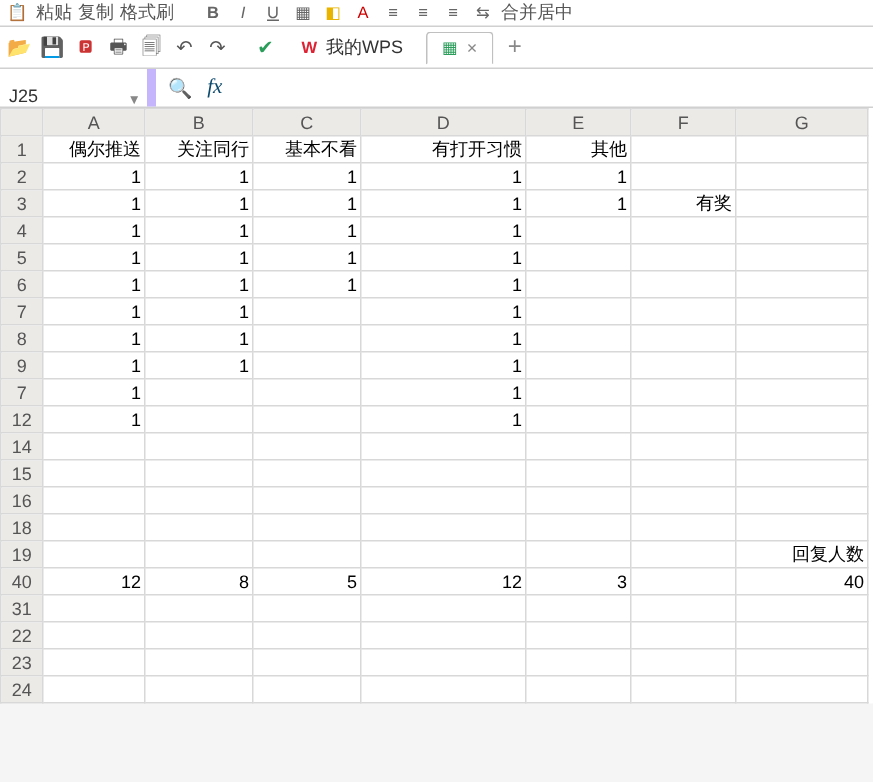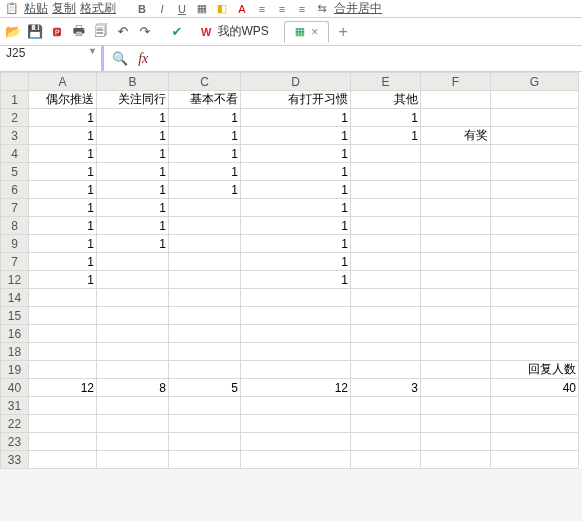--- a/index.html
+++ b/index.html
@@ -1,40 +1,40 @@
 <!DOCTYPE html>
 <html><head>
 <meta charset="utf-8">
 <style>
 * { margin: 0; padding: 0; box-sizing: border-box; font-family: "Microsoft YaHei", "SimSun", sans-serif; }
 body { background: #f5f5f5; width: 582px; height: 521px; overflow: hidden; font-size: 12px; }
 
 
 .toolbar-top { height: 18px; background: #fff; border-bottom: 1px solid #d0d0d0; display: flex; align-items: center; gap: 4px; padding: 0 4px; overflow: hidden; color: #555; }
 .tb-icon { width: 16px; height: 16px; display: inline-flex; align-items: center; justify-content: center; font-size: 11px; color: #666; }
-.toolbar-top .lbl { font-size: 12px; color: #555; white-space: nowrap; text-decoration: underline; }
+.toolbar-top .lbl { font-size: 12px; color: #555; white-space: nowrap; }
 
 
 .toolbar-tabs { height: 28px; background: #fff; border-bottom: 1px solid #d0d0d0; display: flex; align-items: center; padding: 0 4px; gap: 4px; }
 .tab { height: 22px; padding: 0 10px; display: flex; align-items: center; gap: 6px; border-top-left-radius: 3px; border-top-right-radius: 3px; font-size: 12px; color: #333; cursor: pointer; }
 .tab.active { border: 1px solid #c0c0c0; border-bottom: 1px solid #fff; background: #fff; }
 .tab.inactive { border: 1px solid transparent; }
 .tab .wps-icon { color: #d23; font-weight: bold; font-size: 11px; }
 .tab .xls-icon { color: #2a9d5a; font-size: 11px; }
 .tab-close { color: #888; font-size: 12px; }
 .tab-add { width: 20px; height: 20px; display: flex; align-items: center; justify-content: center; color: #888; font-size: 16px; cursor: pointer; }
 .qa-icon { width: 18px; height: 18px; display: inline-flex; align-items: center; justify-content: center; font-size: 13px; }
 
 
 .formula-row { height: 26px; background: #fff; border-bottom: 1px solid #d0d0d0; display: flex; align-items: stretch; }
-.name-box { width: 104px; border-right: 3px solid #c4b5fd; display: flex; align-items: flex-start; padding: 0 6px; position: relative; color: #333; }
+.name-box { width: 104px; border-right: 6px solid #c4b5fd; display: flex; align-items: flex-end; padding: 0 6px; position: relative; color: #333; }
 .name-box .dd { position: absolute; right: 4px; color: #888; font-size: 9px; }
 .fx-area { display: flex; align-items: center; padding: 0 8px; gap: 10px; }
 .fx-area .mag { color: #888; font-size: 13px; }
-.fx-area .fx { font-style: italic; font-family: "Times New Roman", serif; color: #7f1d1d; font-size: 14px; }
+.fx-area .fx { font-style: italic; font-family: "Times New Roman", serif; color: #0c4a6e; font-size: 14px; }
 
 
 .sheet { position: relative; background: #fff; }
 table { border-collapse: collapse; table-layout: fixed; }
 th, td { border: 1px solid #d8d8d8; height: 18px; font-size: 12px; padding: 0 2px; overflow: hidden; white-space: nowrap; background: #fff; }
 th { background: #eceae6; color: #555; font-weight: normal; text-align: center; }
 th.corner { background: #eceae6; }
 .rowhdr { background: #eceae6; text-align: center; width: 28px; color: #555; }
 td { color: #000; }
 td.num { text-align: right; }
@@ -321,21 +321,21 @@
           <th class="rowhdr">23</th>
           <td></td>
           <td></td>
           <td></td>
           <td></td>
           <td></td>
           <td></td>
           <td></td>
         </tr>
         <tr>
-          <th class="rowhdr">33</th>
+          <th class="rowhdr">24</th>
           <td></td>
           <td></td>
           <td></td>
           <td></td>
           <td></td>
           <td></td>
           <td></td>
         </tr>
       </tbody>
     </table>

